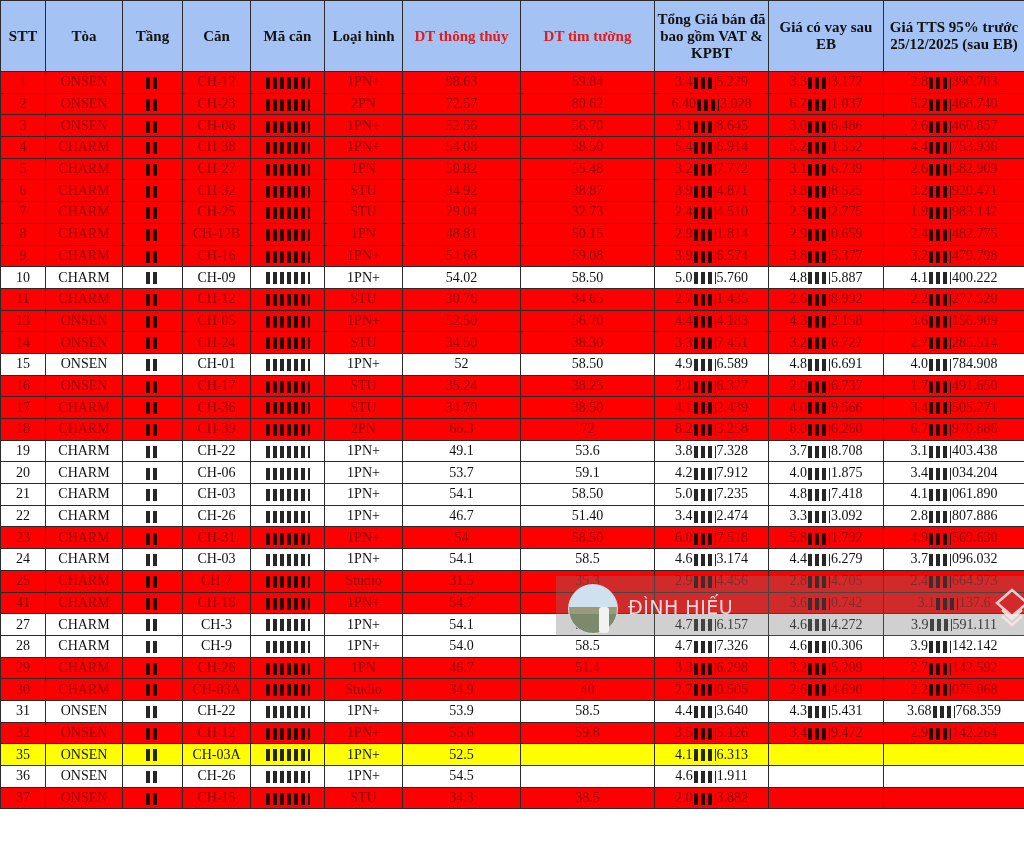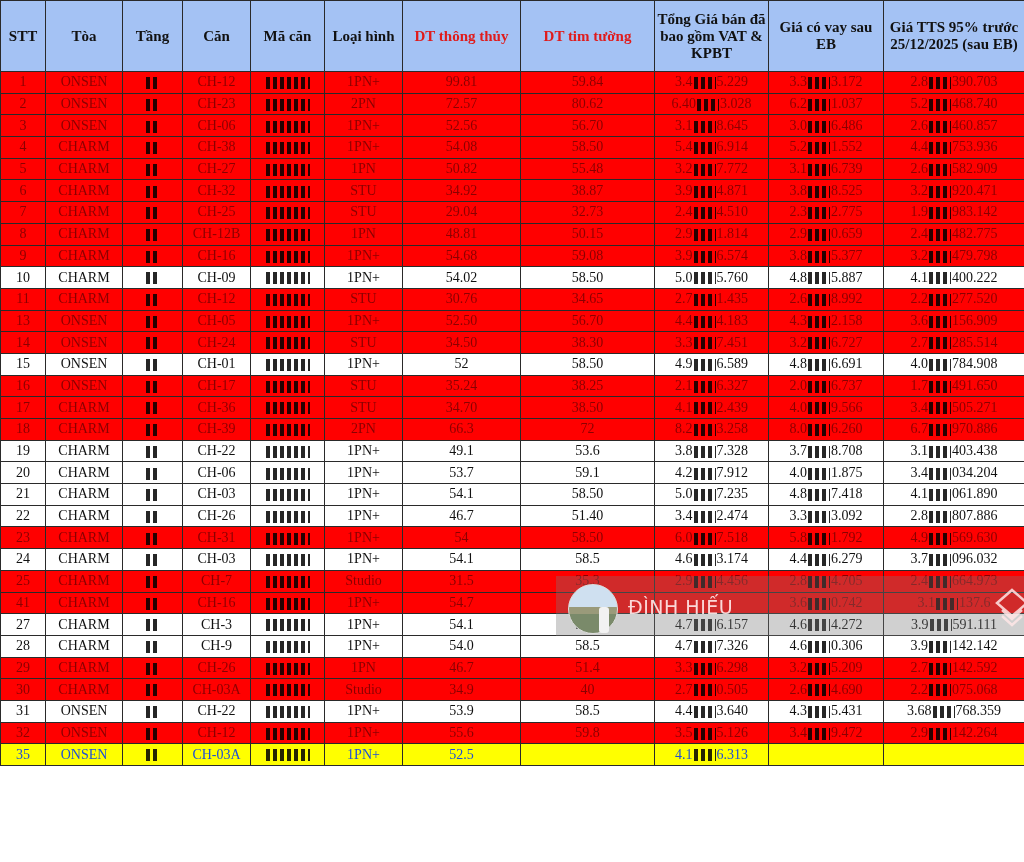--- a/index.html
+++ b/index.html
@@ -5,21 +5,21 @@
   html, body { margin: 0; padding: 0; background: #ffffff; }
   body { width: 1024px; height: 862px; overflow: hidden; position: relative;
          font-family: "Liberation Serif", "DejaVu Serif", serif; }
   table { border-collapse: collapse; table-layout: fixed; width: 1024px; position: absolute; left: 0; top: 0; }
   th, td { border: 1px solid #2a2a2a; text-align: center; padding: 0; overflow: hidden; white-space: nowrap; }
   thead th { background: #a4c2f4; height: 70px; font-weight: bold; font-size: 15px; color: #111; white-space: normal; line-height: 17px; }
   thead th.redhdr { color: #e01b1b; }
   tbody td { height: 20.7px; font-size: 14px; line-height: 20px; }
   tr.red td { background: #ff0000; color: #8b0000; }
   tr.white td { background: #ffffff; color: #111; }
-  tr.yellow td { background: #ffff00; color: #1d4ed8; margin-left: 38px; }
+  tr.yellow td { background: #ffff00; color: #0f172a; margin-left: 38px; }
   .redact { display: inline-block; width: 22px; height: 12px; vertical-align: middle; margin: 0 1px;
             background: repeating-linear-gradient(90deg, #000 0 4px, transparent 4px 7px); opacity: .85; }
   .watermark { position: absolute; left: 556px; top: 576px; width: 454px; height: 60px;
                background: rgba(120,120,120,0.35); padding-left: 28px; }
   .wm-avatar { position: absolute; left: 12px; top: 8px; width: 48px; height: 48px; border-radius: 50%;
                background: linear-gradient(#cfe0f0 0 45%, #9a9a7a 45% 60%, #7a8a6a 60% 100%); border: 1px solid #ddd; }
   .wm-person { position: absolute; left: 30px; top: 22px; width: 10px; height: 26px; background: #f2f2f2; border-radius: 3px; }
   .wm-name { position: absolute; left: 72px; top: 20px; font-family: "DejaVu Sans", sans-serif; font-size: 19px;
              color: rgba(255,235,235,0.9); letter-spacing: 0.5px; }
   .wm-logo { position: absolute; right: 8px; top: 12px; width: 36px; height: 40px; }
@@ -57,21 +57,21 @@
     </tr>
   </thead>
   <tbody id="tbody">
       <tr class="red">
         <td>1</td>
         <td>ONSEN</td>
         <td><span class="redact" style="width:14px"></span></td>
         <td>CH-12</td>
         <td><span class="redact" style="width:44px"></span></td>
         <td>1PN+</td>
-        <td>99.81</td>
+        <td>98.63</td>
         <td>59.84</td>
         <td><span>3.4</span><span class="redact"></span><span>5.229</span></td>
         <td><span>3.3</span><span class="redact"></span><span>3.172</span></td>
         <td><span>2.8</span><span class="redact"></span><span>390.703</span></td>
       </tr>
       <tr class="red">
         <td>2</td>
         <td>ONSEN</td>
         <td><span class="redact" style="width:14px"></span></td>
         <td>CH-23</td>
@@ -463,20 +463,46 @@
       <tr class="yellow">
         <td>35</td>
         <td>ONSEN</td>
         <td><span class="redact" style="width:14px"></span></td>
         <td>CH-03A</td>
         <td><span class="redact" style="width:44px"></span></td>
         <td>1PN+</td>
         <td>52.5</td>
         <td></td>
         <td><span>4.1</span><span class="redact"></span><span>6.313</span></td>
+        <td></td>
+        <td></td>
+      </tr>
+      <tr class="white">
+        <td>36</td>
+        <td>ONSEN</td>
+        <td><span class="redact" style="width:14px"></span></td>
+        <td>CH-26</td>
+        <td><span class="redact" style="width:44px"></span></td>
+        <td>1PN+</td>
+        <td>54.5</td>
+        <td></td>
+        <td><span>4.6</span><span class="redact"></span><span>1.911</span></td>
+        <td></td>
+        <td></td>
+      </tr>
+      <tr class="red">
+        <td>37</td>
+        <td>ONSEN</td>
+        <td><span class="redact" style="width:14px"></span></td>
+        <td>CH-15</td>
+        <td><span class="redact" style="width:44px"></span></td>
+        <td>STU</td>
+        <td>34.3</td>
+        <td>38.5</td>
+        <td><span>2.0</span><span class="redact"></span><span>3.882</span></td>
         <td></td>
         <td></td>
       </tr>
     </tbody>
 </table>
 
 <div class="watermark">
   <div class="wm-avatar">
       <div class="wm-person"></div>
     </div>

